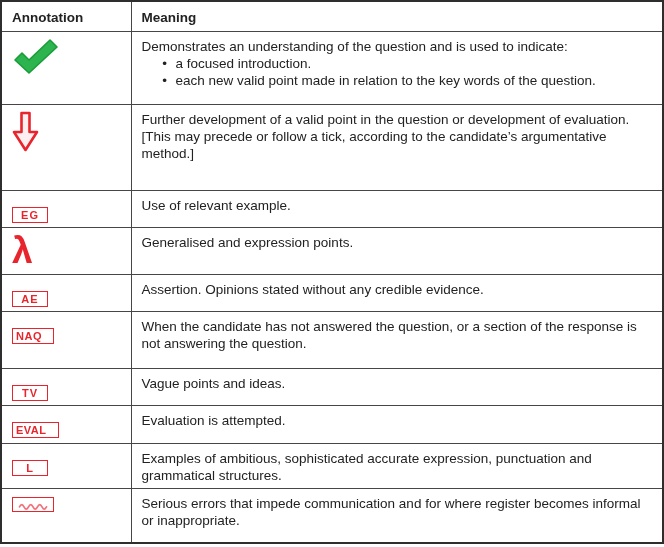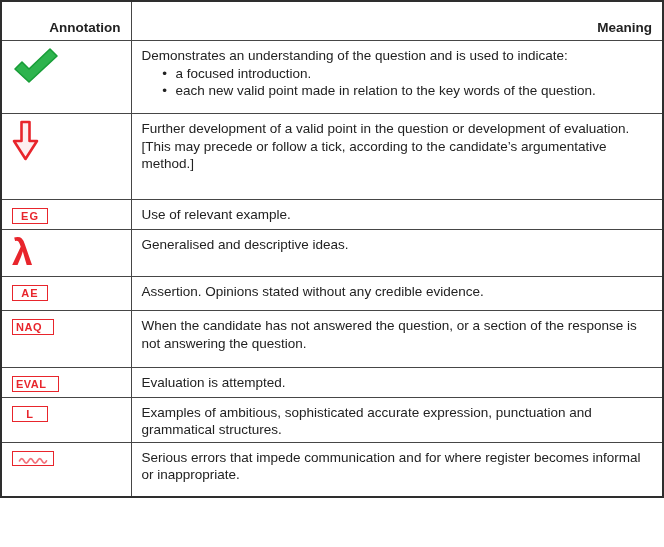--- a/index.html
+++ b/index.html
@@ -15,23 +15,23 @@
     border: 2px solid #2e2e2e;
   }
   .key-table th, .key-table td {
     border: 1px solid #464646;
     vertical-align: top;
     padding: 6px 10px 4px 10px;
     font-size: 13.5px;
     line-height: 1.28;
   }
   .key-table th {
-    text-align: right;
+    text-align: left;
     font-weight: bold;
-    padding-top: 17px;
+    padding-top: 7px;
   }
   col.c-anno { width: 130px; }
   tr.h30  { height: 30px; }
   tr.h73  { height: 73px; margin-left: 47px; }
   tr.h86  { height: 86px; }
   tr.h47  { height: 47px; }
   tr.h34  { height: 34px; }
   tr.h33  { height: 33px; }
   tr.h57  { height: 57px; }
   tr.h28  { height: 28px; }
@@ -53,21 +53,21 @@
     display: inline-block;
     border: 1.6px solid #e8252c;
     color: #e8252c;
     font-weight: bold;
     font-size: 11px;
     letter-spacing: 1px;
     line-height: 13px;
     padding: 1px 5px 0 5px;
     min-width: 24px;
     text-align: center;
-    margin-top: 2px;
+    margin-top: 10px;
   }
   .badge-tight { letter-spacing: 0.5px; padding-left: 3px; padding-right: 11px; }
 
   .lambda {
     color: #e8252c;
     font-weight: bold;
     font-size: 37px;
     line-height: 34px;
     display: inline-block;
   }
@@ -135,38 +135,44 @@
       <td>
         <span class="badge">EG</span>
       </td>
       <td>Use of relevant example.</td>
     </tr>
 
     <tr class="h47">
       <td>
         <span class="lambda">λ</span>
       </td>
-      <td>Generalised and descriptive ideas.</td>
+      <td>Generalised and expression points.</td>
     </tr>
 
     <tr class="h34">
       <td>
         <span class="badge">AE</span>
       </td>
       <td>Assertion. Opinions stated without any credible evidence.</td>
     </tr>
 
 
     <tr class="h57">
       <td>
         <span class="badge badge-tight">NAQ</span>
       </td>
       <td>When the candidate has not answered the question, or a section of the response is not answering the question.</td>
     </tr>
 
+    <tr class="h30">
+      <td>
+        <span class="badge">TV</span>
+      </td>
+      <td>Vague points and ideas.</td>
+    </tr>
 
     <tr class="h28">
       <td>
         <span class="badge badge-tight">EVAL</span>
       </td>
       <td>Evaluation is attempted.</td>
     </tr>
 
     <tr class="h45">
       <td>

